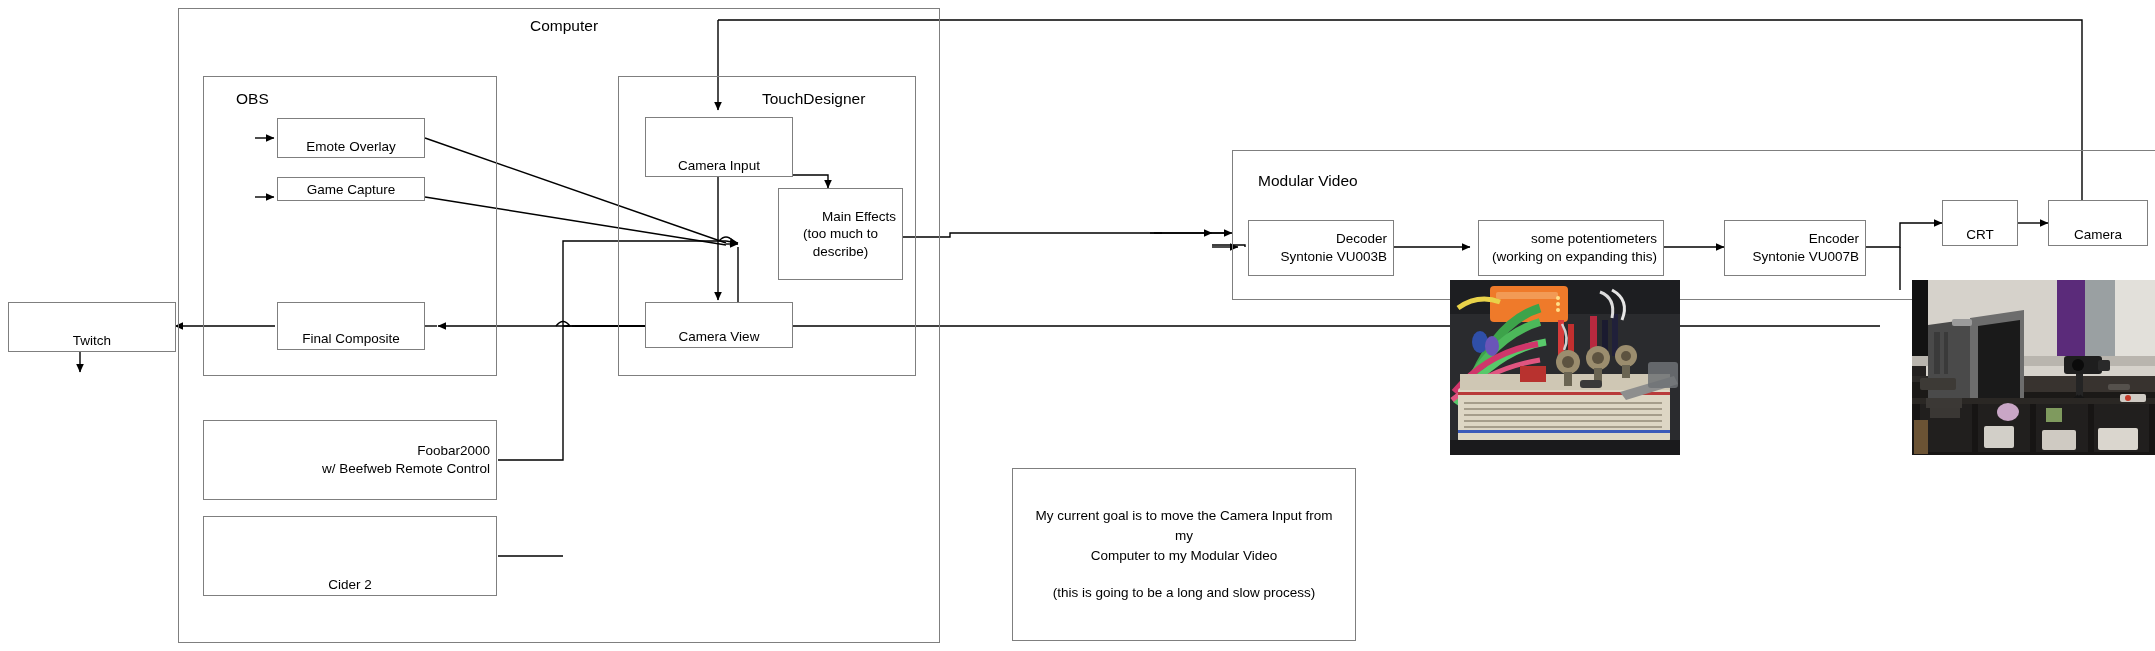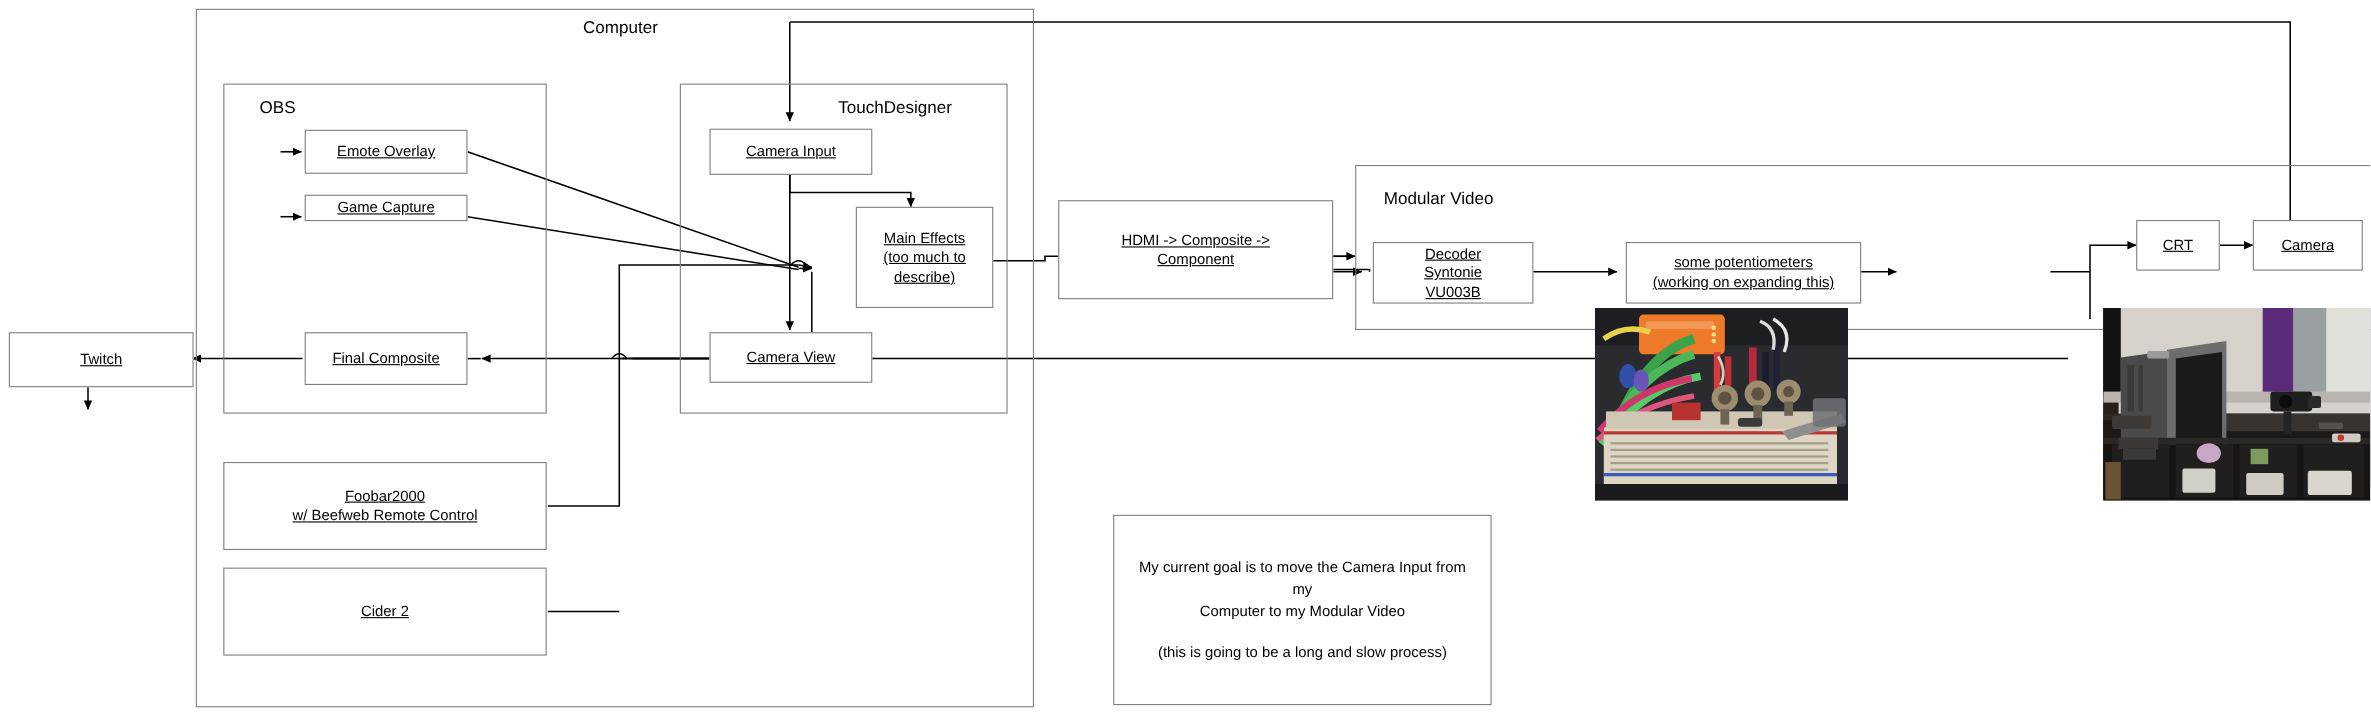--- a/index.html
+++ b/index.html
@@ -4,22 +4,22 @@
 <style>
   html,body{margin:0;padding:0;background:#ffffff;}
   body{font-family:"Liberation Sans","DejaVu Sans",sans-serif;}
   #stage{position:relative;width:2155px;height:651px;background:#ffffff;overflow:hidden;}
   svg.wires{position:absolute;left:0;top:0;width:2155px;height:651px;overflow:visible;}
 
   .grp{position:absolute;box-sizing:border-box;border:1.6px solid #7f7f7f;background:transparent;}
   .grp-label{position:absolute;font-size:15.5px;color:#000000;white-space:nowrap;}
 
   .node{position:absolute;box-sizing:border-box;border:1.6px solid #7f7f7f;background:#ffffff;
-        display:flex;align-items:center;justify-content:center;text-align:center;
-        font-size:13.5px;color:#000;line-height:1.28;padding:2px 20px;text-decoration:underline;}
+        display:flex;align-items:flex-end;justify-content:center;text-align:center;
+        font-size:13.5px;color:#000;line-height:1.28;padding:2px 6px;}
   .node.two{line-height:1.3;}
   .note{position:absolute;box-sizing:border-box;border:1.6px solid #7f7f7f;background:#ffffff;
         display:flex;align-items:center;justify-content:center;text-align:center;
         font-size:13.5px;color:#000;line-height:1.45;padding:8px 14px;}
   .photo{position:absolute;box-sizing:border-box;overflow:hidden;background:#222;}
   .photo svg{display:block;width:100%;height:100%;}
 </style>
 </head>
 <body>
 
@@ -113,47 +113,48 @@
 
   <div class="node two" style="left:203px;top:420px;width:294px;height:80px;flex-direction:column;">
     <span>Foobar2000</span>
     <span>w/ Beefweb Remote Control</span>
   </div>
 
   <div class="node" style="left:203px;top:516px;width:294px;height:80px;">
     <span>Cider 2</span>
   </div>
 
-  <div class="node" style="left:645px;top:117px;width:148px;height:42px;">
+  <div class="node" style="left:645px;top:117px;width:148px;height:60px;">
     <span>Camera Input</span>
   </div>
 
   <div class="node two" style="left:778px;top:188px;width:125px;height:92px;flex-direction:column;">
     <span>Main Effects</span>
     <span>(too much to describe)</span>
   </div>
 
   <div class="node" style="left:645px;top:302px;width:148px;height:46px;">
     <span>Camera View</span>
   </div>
 
-  <div class="node" style="left:962px;top:182px;width:250px;height:90px;">
-    <span>HDMI -&gt; Composite -&gt; Component</span>
-  </div>
 
   <div class="node two" style="left:1248px;top:220px;width:146px;height:56px;flex-direction:column;">
     <span>Decoder</span>
     <span>Syntonie VU003B</span>
   </div>
 
-  <div class="node two" style="left:1478px;top:220px;width:214px;height:56px;flex-direction:column;">
+  <div class="node two" style="left:1478px;top:220px;width:186px;height:56px;flex-direction:column;">
     <span>some potentiometers</span>
     <span>(working on expanding this)</span>
   </div>
 
+  <div class="node two" style="left:1724px;top:220px;width:142px;height:56px;flex-direction:column;">
+    <span>Encoder</span>
+    <span>Syntonie VU007B</span>
+  </div>
 
   <div class="node" style="left:1942px;top:200px;width:76px;height:46px;">
     <span>CRT</span>
   </div>
 
   <div class="node" style="left:2048px;top:200px;width:100px;height:46px;">
     <span>Camera</span>
   </div>
 
   <div class="note" style="left:1012px;top:468px;width:344px;height:173px;flex-direction:column;">

